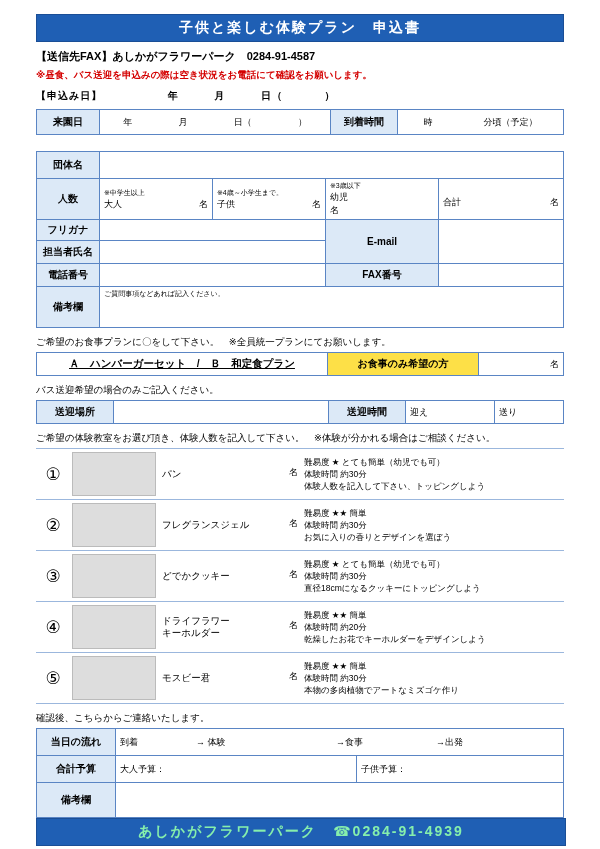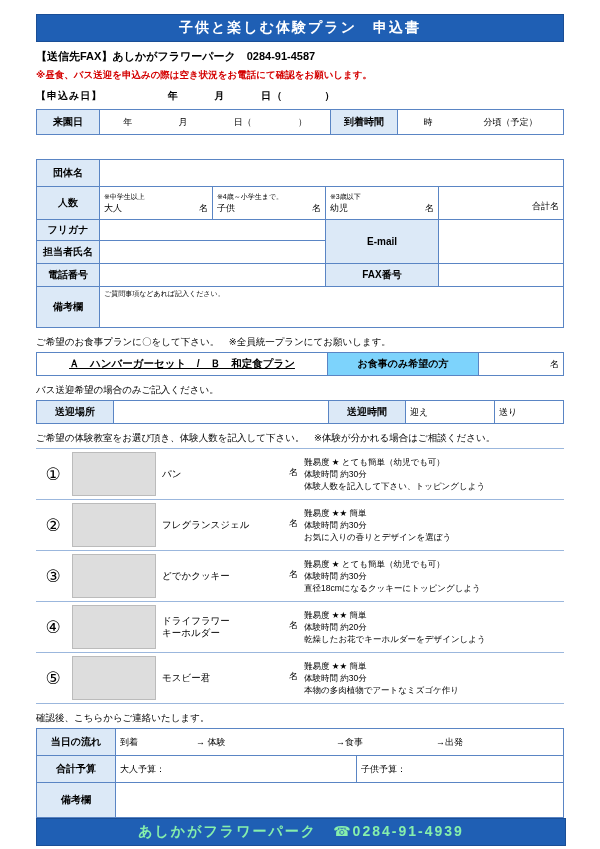--- a/index.html
+++ b/index.html
@@ -36,31 +36,31 @@
 
   
   table{border-collapse:collapse;width:100%;}
   td,th{border:1px solid #5a85c4;padding:0;font-size:9px;vertical-align:middle;}
   .lbl{
     background:#dce9f7;text-align:center;font-weight:bold;font-size:10px;
   }
   .cell{padding:2px 4px;}
   .r{text-align:right;padding-right:4px;}
   .mt6{margin-top:6px;}
-  .mt8{margin-top:24px;}
+  .mt8{margin-top:16px;}
   .sml{font-size:7px;}
   .h22{height:22px;}
   .h20{height:20px;}
 
   .sec-text{font-size:9.5px;margin:8px 0 3px 0;}
 
   
   .meal td{height:22px;}
   .plan-txt{font-weight:bold;font-size:10.5px;text-align:center;text-decoration:underline;}
-  .hdr-blue{background:#7dd3fc;font-weight:bold;text-align:center;font-size:10px;}
+  .hdr-blue{background:#fde047;font-weight:bold;text-align:center;font-size:10px;}
 
   
   .exp{border-collapse:collapse;width:100%;}
   .exp td{border:none;border-bottom:1px solid #9bb7dd;vertical-align:middle;}
   .exp tr:first-child td{border-top:1px solid #9bb7dd;}
   .num{width:34px;text-align:center;font-size:17px;}
   .thumb{width:86px;padding:3px 2px;}
   .thumb .ph{
     width:82px;height:42px;border:1px solid #bbb;
     background:#ddd;display:block;
@@ -162,28 +162,28 @@
         </td>
         <td class="cell" style="width:104px;">
           <div class="sml">※4歳～小学生まで。</div>
           <div style="display:flex;justify-content:space-between;">
             <span>子供</span>
             <span>名</span>
           </div>
         </td>
         <td class="cell" style="width:104px;">
           <div class="sml">※3歳以下</div>
-          <div style="display:flex;justify-content:space-between;">
+          <div style="display:flex;justify-content:space-between;flex-direction:column;">
             <span>幼児</span>
             <span>名</span>
           </div>
         </td>
         <td class="cell">
           <div class="sml">&nbsp;</div>
-          <div style="display:flex;justify-content:flex-end;">
+          <div style="display:flex;justify-content:space-between;">
             <span>合計</span>
             <span>名</span>
           </div>
         </td>
       </tr>
       <tr>
         <td class="lbl h20">フリガナ</td>
         <td class="cell" colspan="2"></td>
         <td class="lbl" rowspan="2" style="width:104px;">E-mail</td>
         <td rowspan="2" class="cell"></td>

